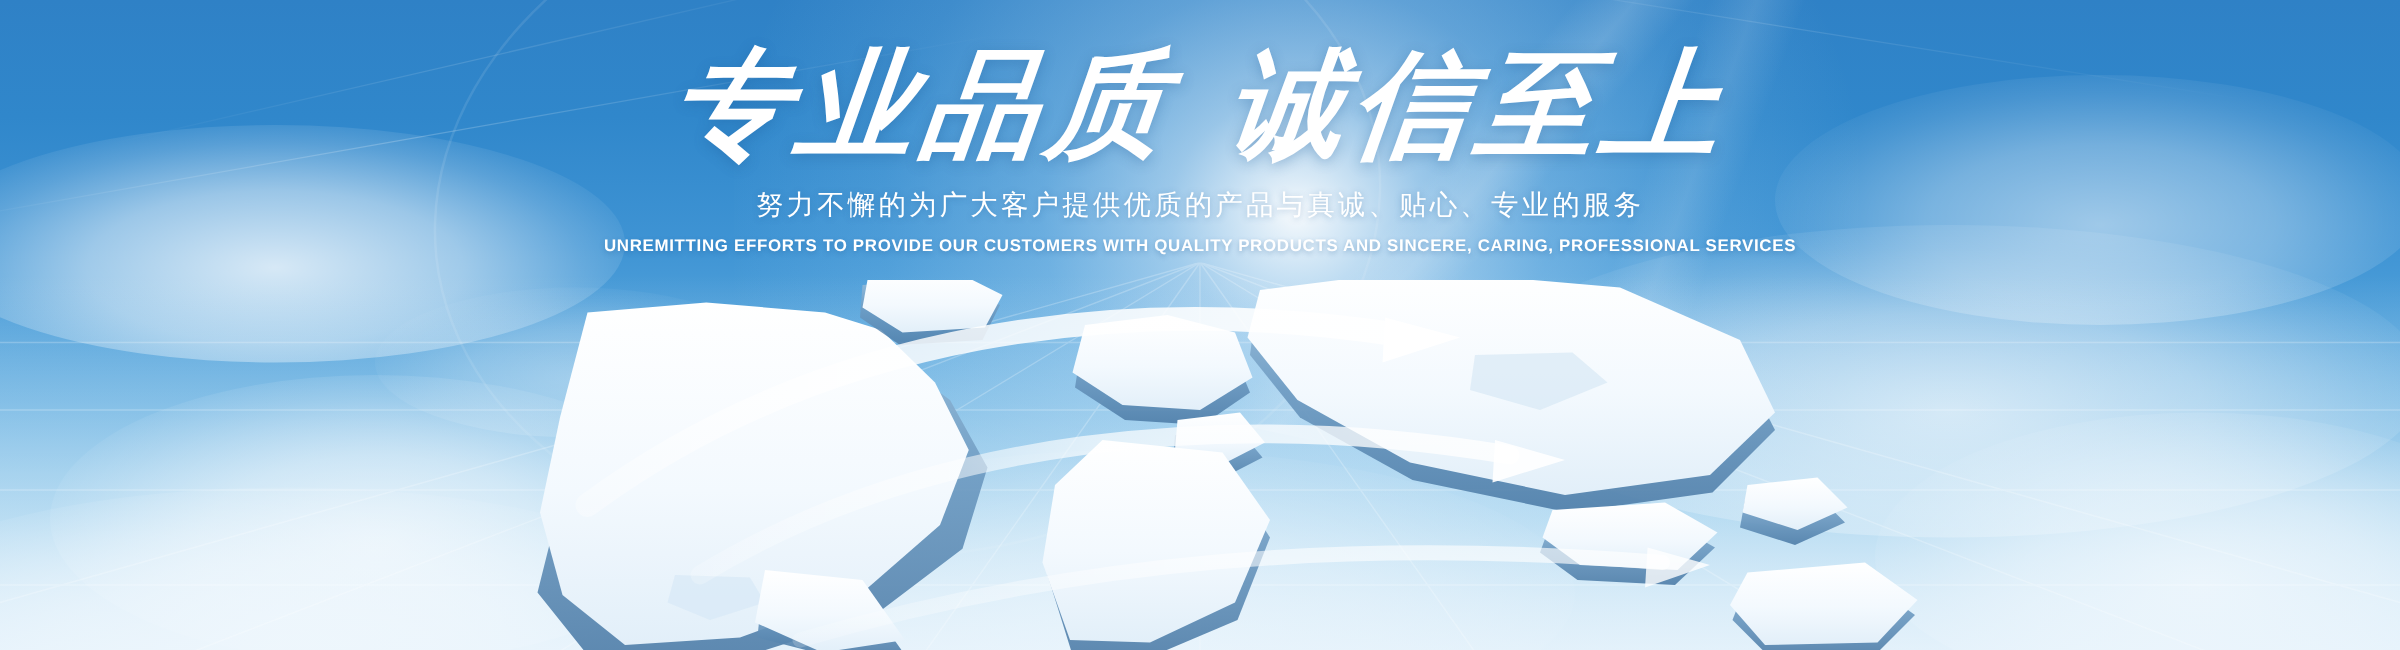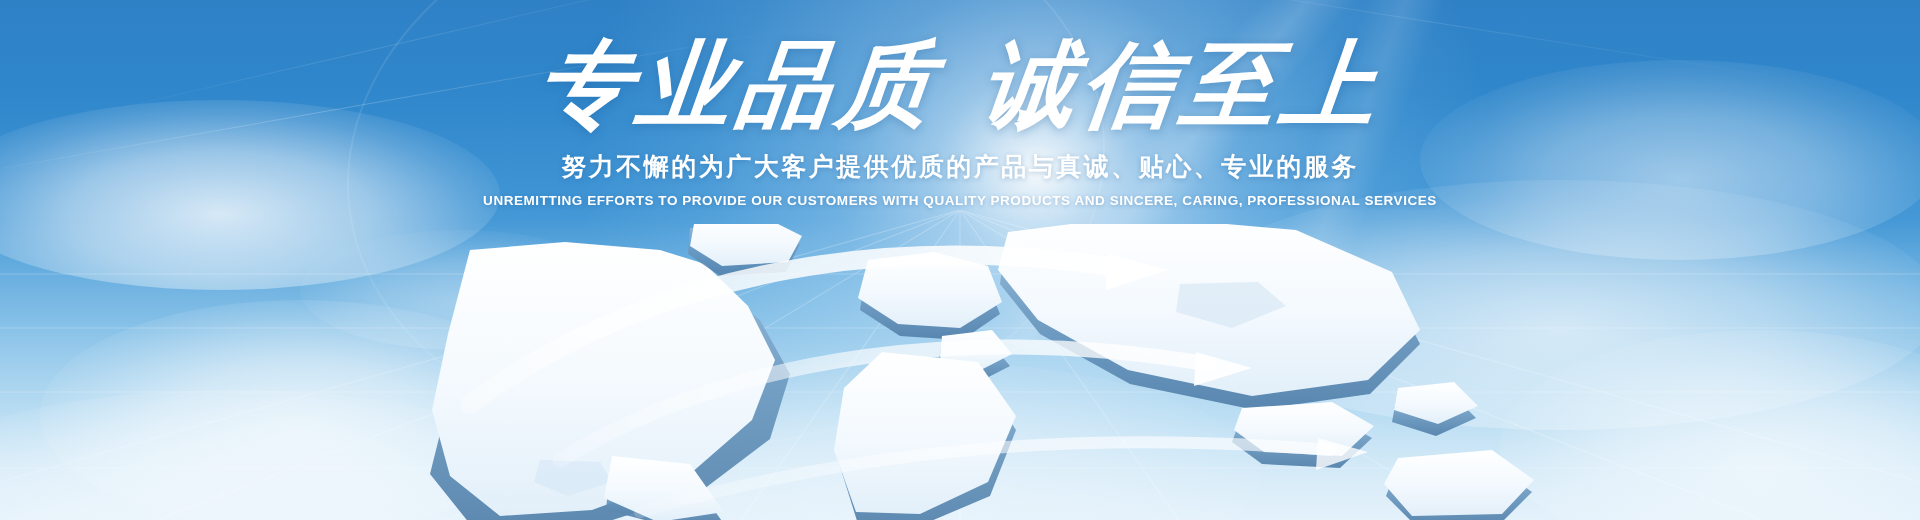--- a/index.html
+++ b/index.html
@@ -128,25 +128,25 @@
     color:#ffffff;
     letter-spacing:6px;
     text-shadow:0 2px 10px rgba(30,90,150,0.30);
     white-space:nowrap;
     transform:skewX(-6deg);
   }
   .headline .gap{ display:inline-block; width:44px; }
 
   .sub-cn{
     margin-top:14px;
-    font-size:25px;
+    font-size:22px;
     line-height:1.3;
     color:#ffffff;
     letter-spacing:2.5px;
-    font-weight:700;
+    font-weight:400;
     white-space:nowrap;
     text-shadow:0 1px 5px rgba(30,90,150,0.35);
   }
   .sub-en{
     margin-top:11px;
     font-size:13.5px;
     line-height:1.25;
     color:#ffffff;
     letter-spacing:0.55px;
     font-weight:600;

